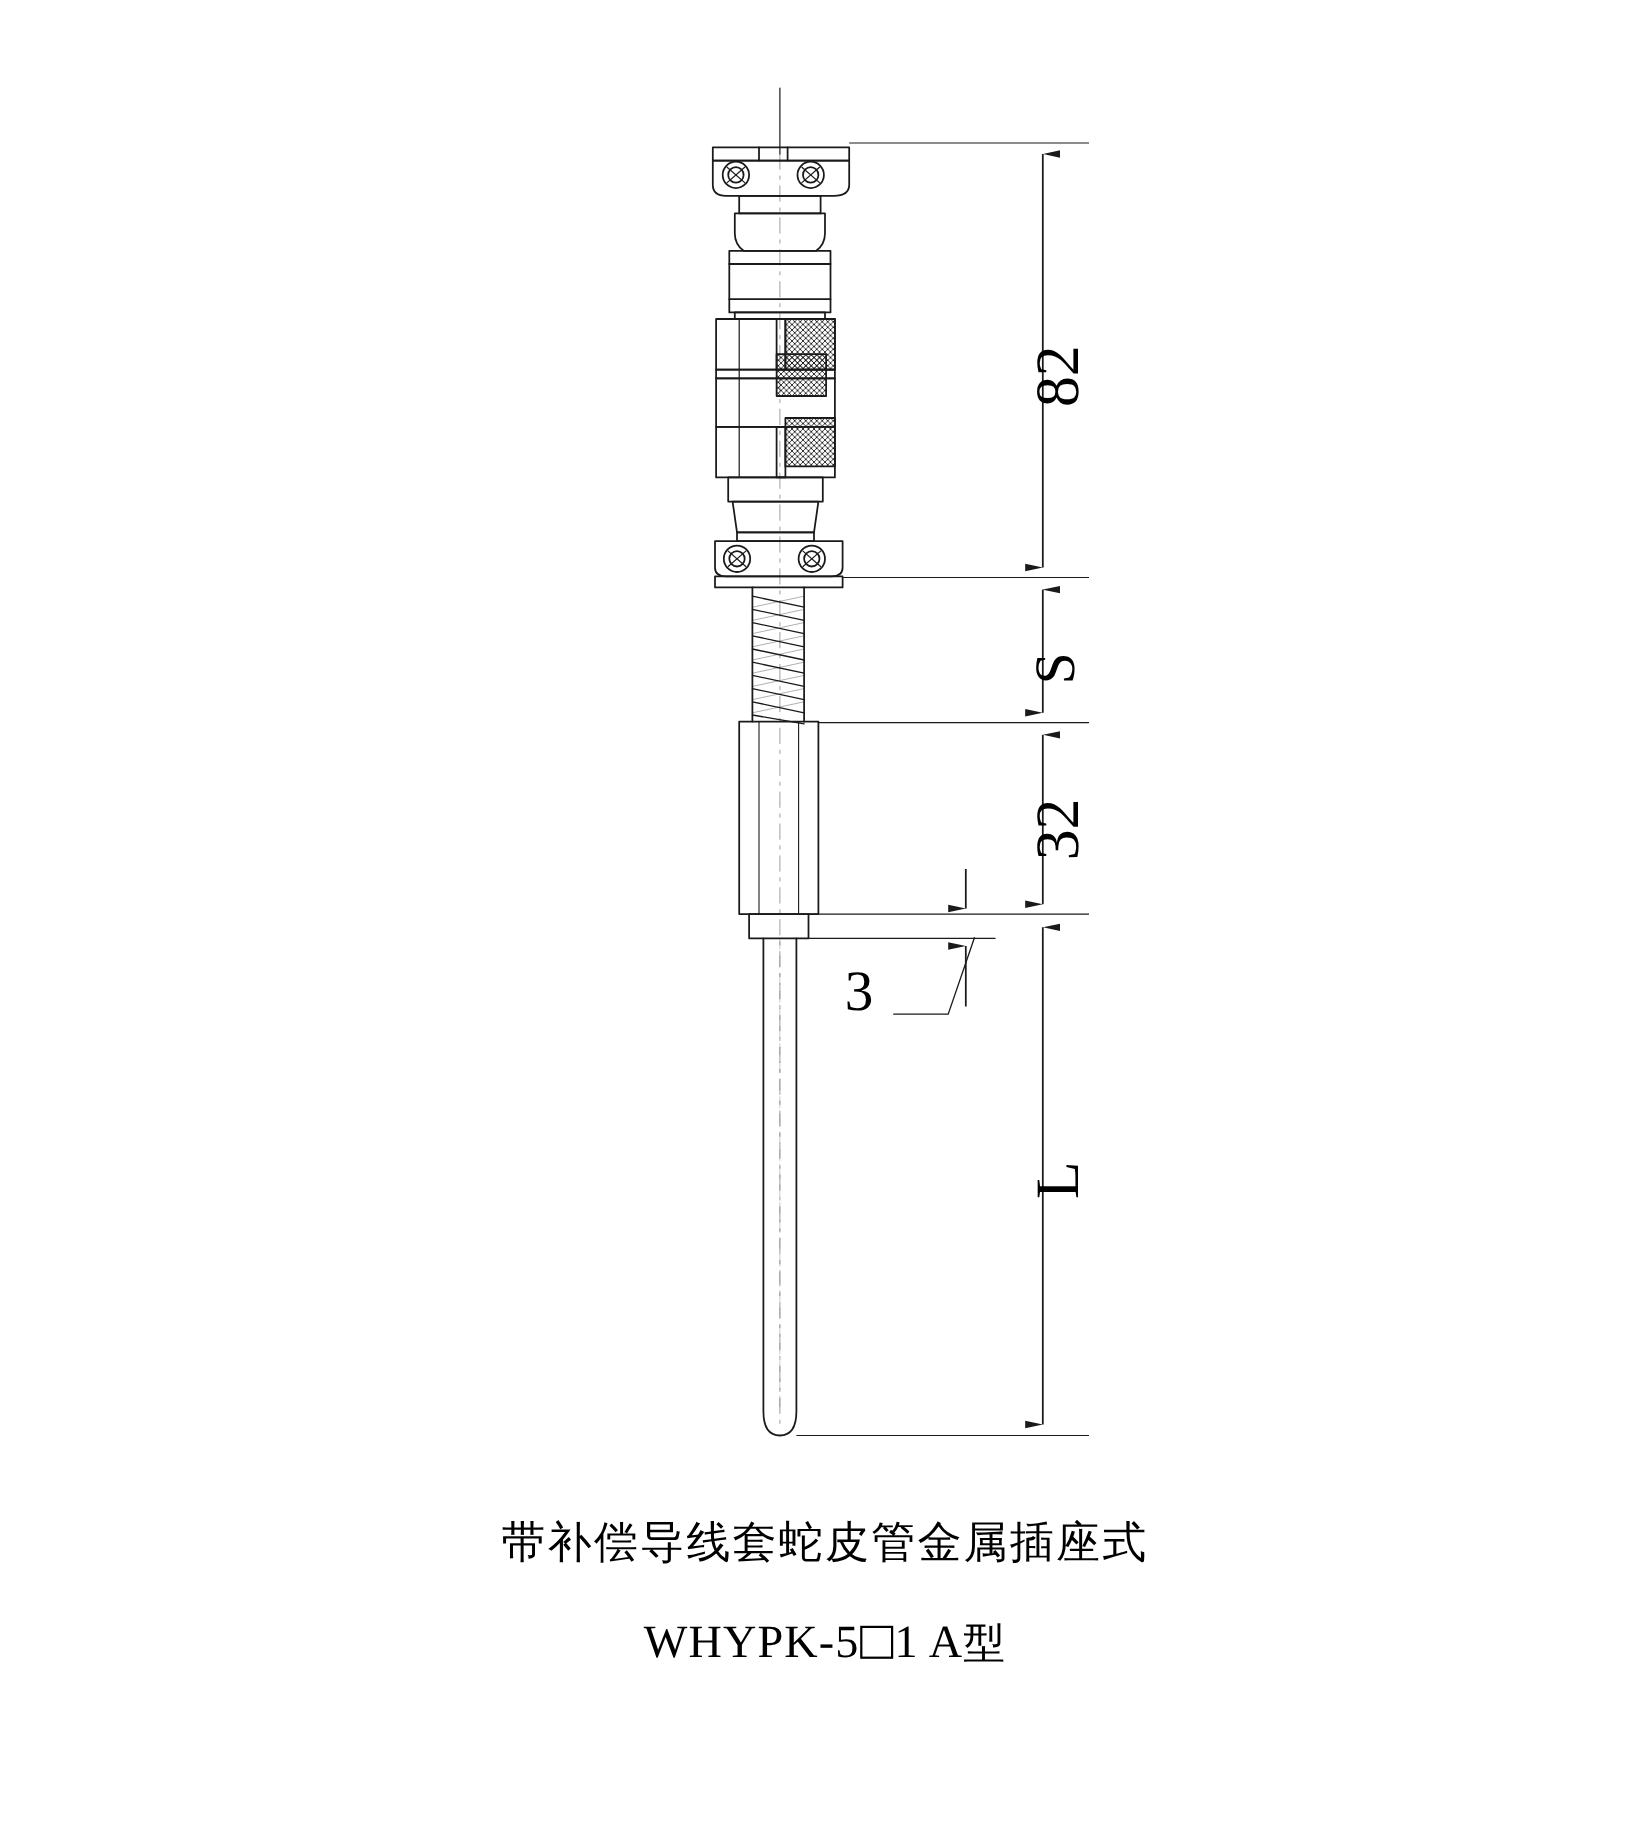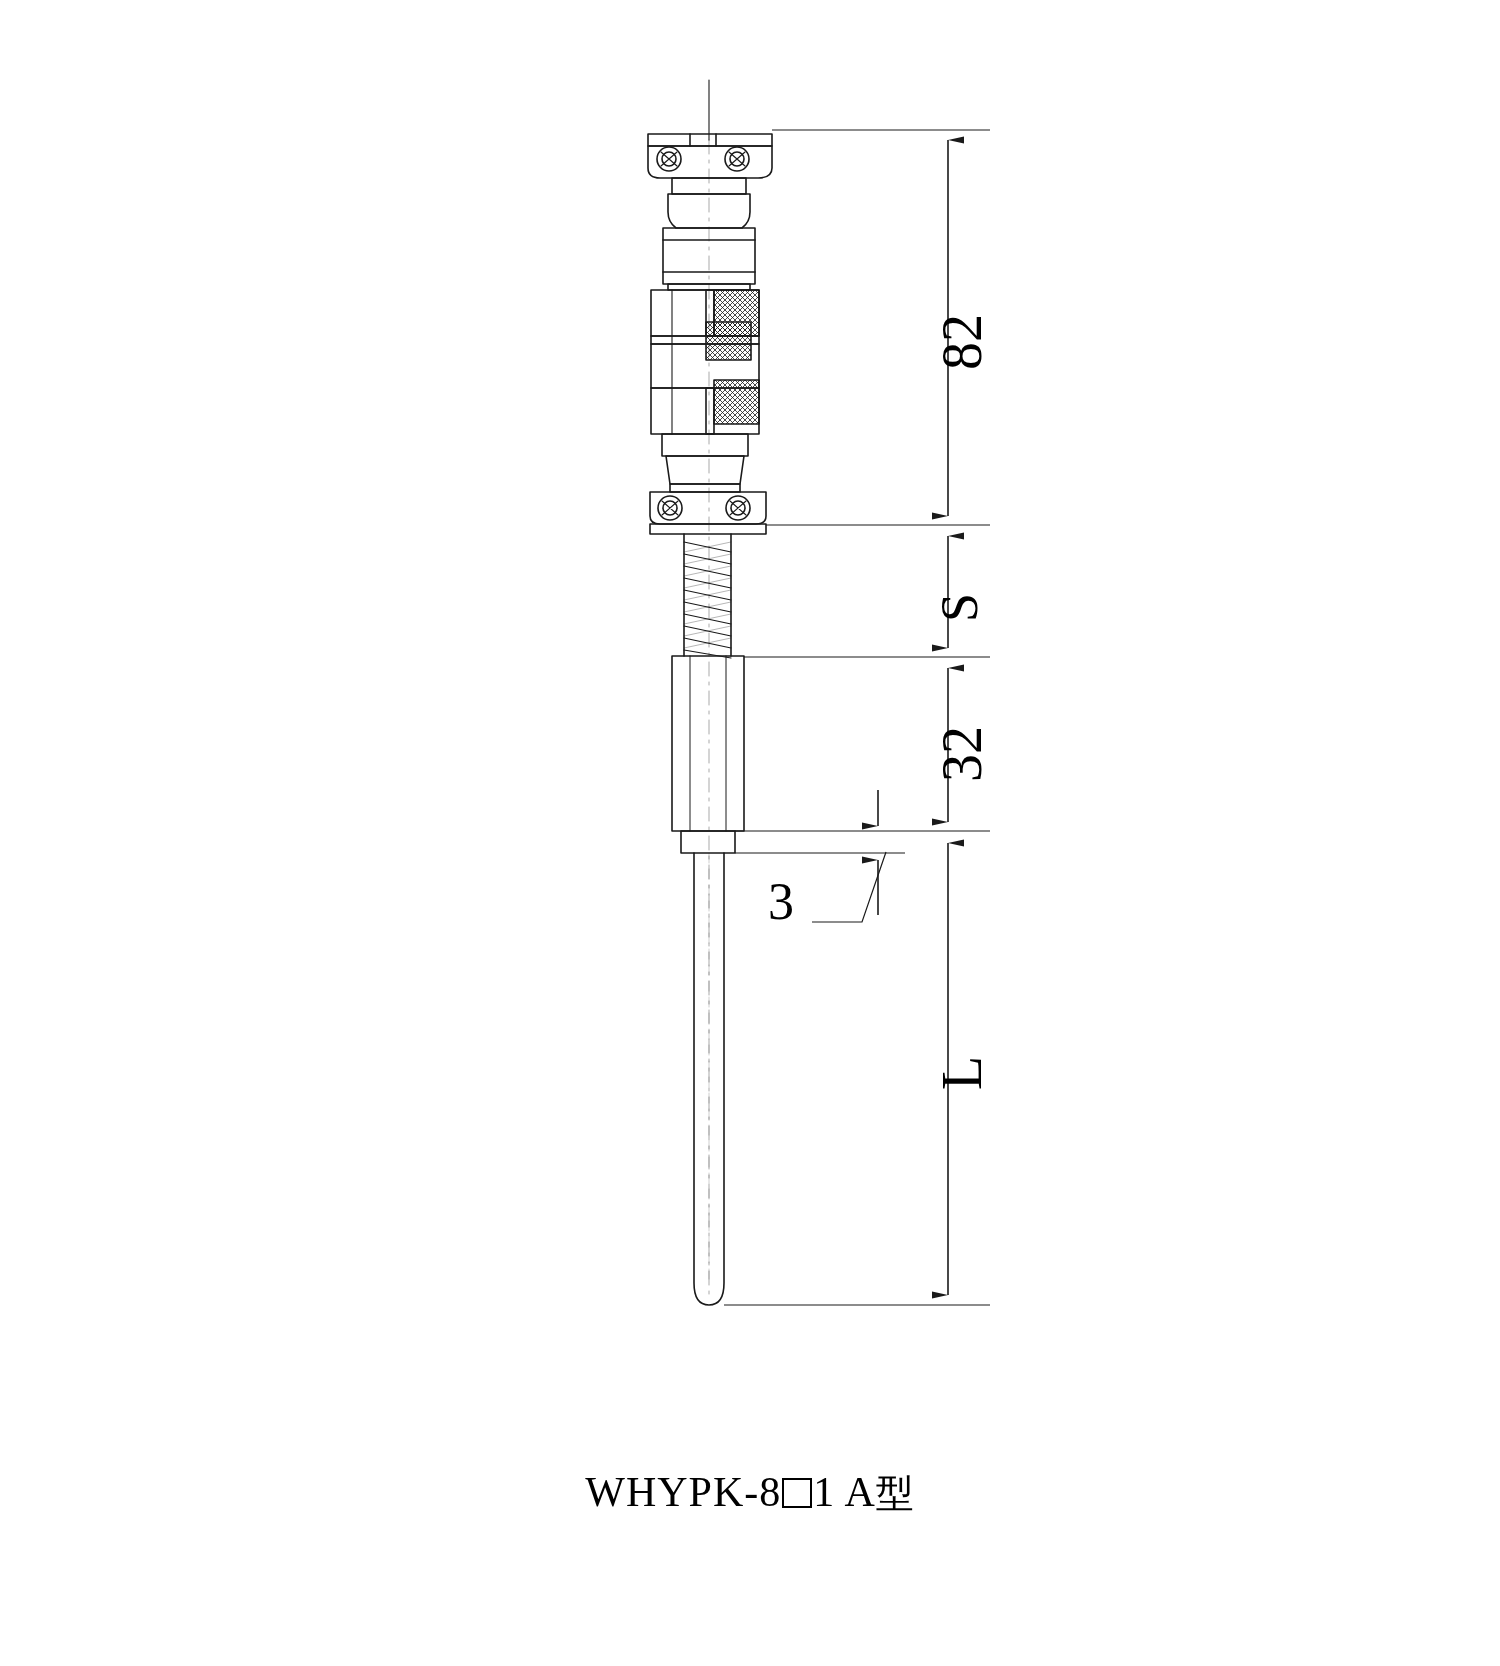--- a/index.html
+++ b/index.html
@@ -188,18 +188,19 @@
   <div class="dim-label rot90" style="left:930px; top:370px; font-size:56px;">82</div>
 
   <div class="dim-label rot90" style="left:930px; top:622px; font-size:52px;">S</div>
 
   <div class="dim-label rot90" style="left:930px; top:782px; font-size:56px;">32</div>
 
   <div class="dim-label" style="left:768px; top:872px; font-size:52px;">3</div>
 
   <div class="dim-label rot90" style="left:930px; top:1090px; font-size:56px;">L</div>
 
+  <div class="caption-block" id="caption-cn">带补偿导线套蛇皮管金属插座式</div>
 
   <div class="caption-block" id="caption-model">
-    <span>WHYPK-8</span><span class="box-glyph"></span><span>1 A</span><span class="cn-suffix">型</span>
+    <span>WHYPK-5</span><span class="box-glyph"></span><span>1 A</span><span class="cn-suffix">型</span>
   </div>
 
 </div>
 
 </body></html>

